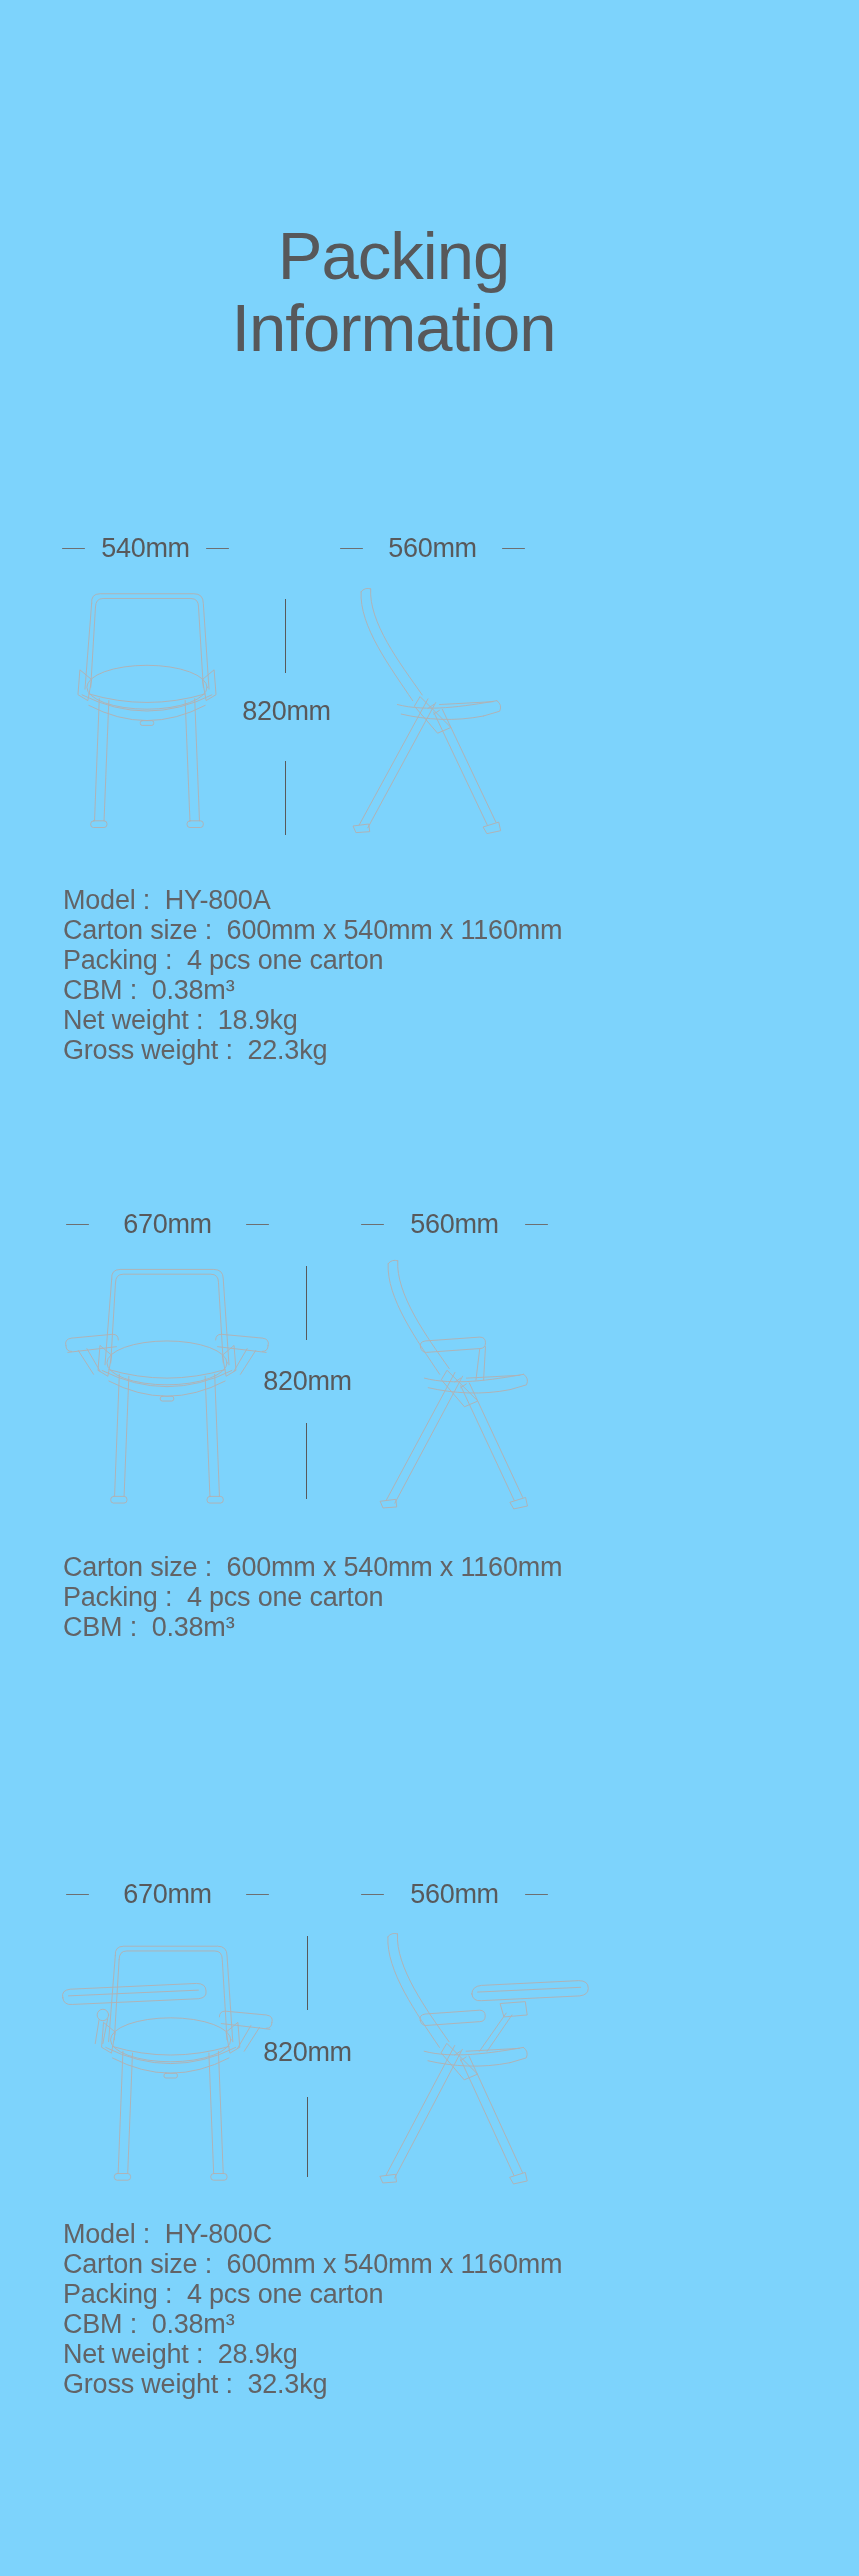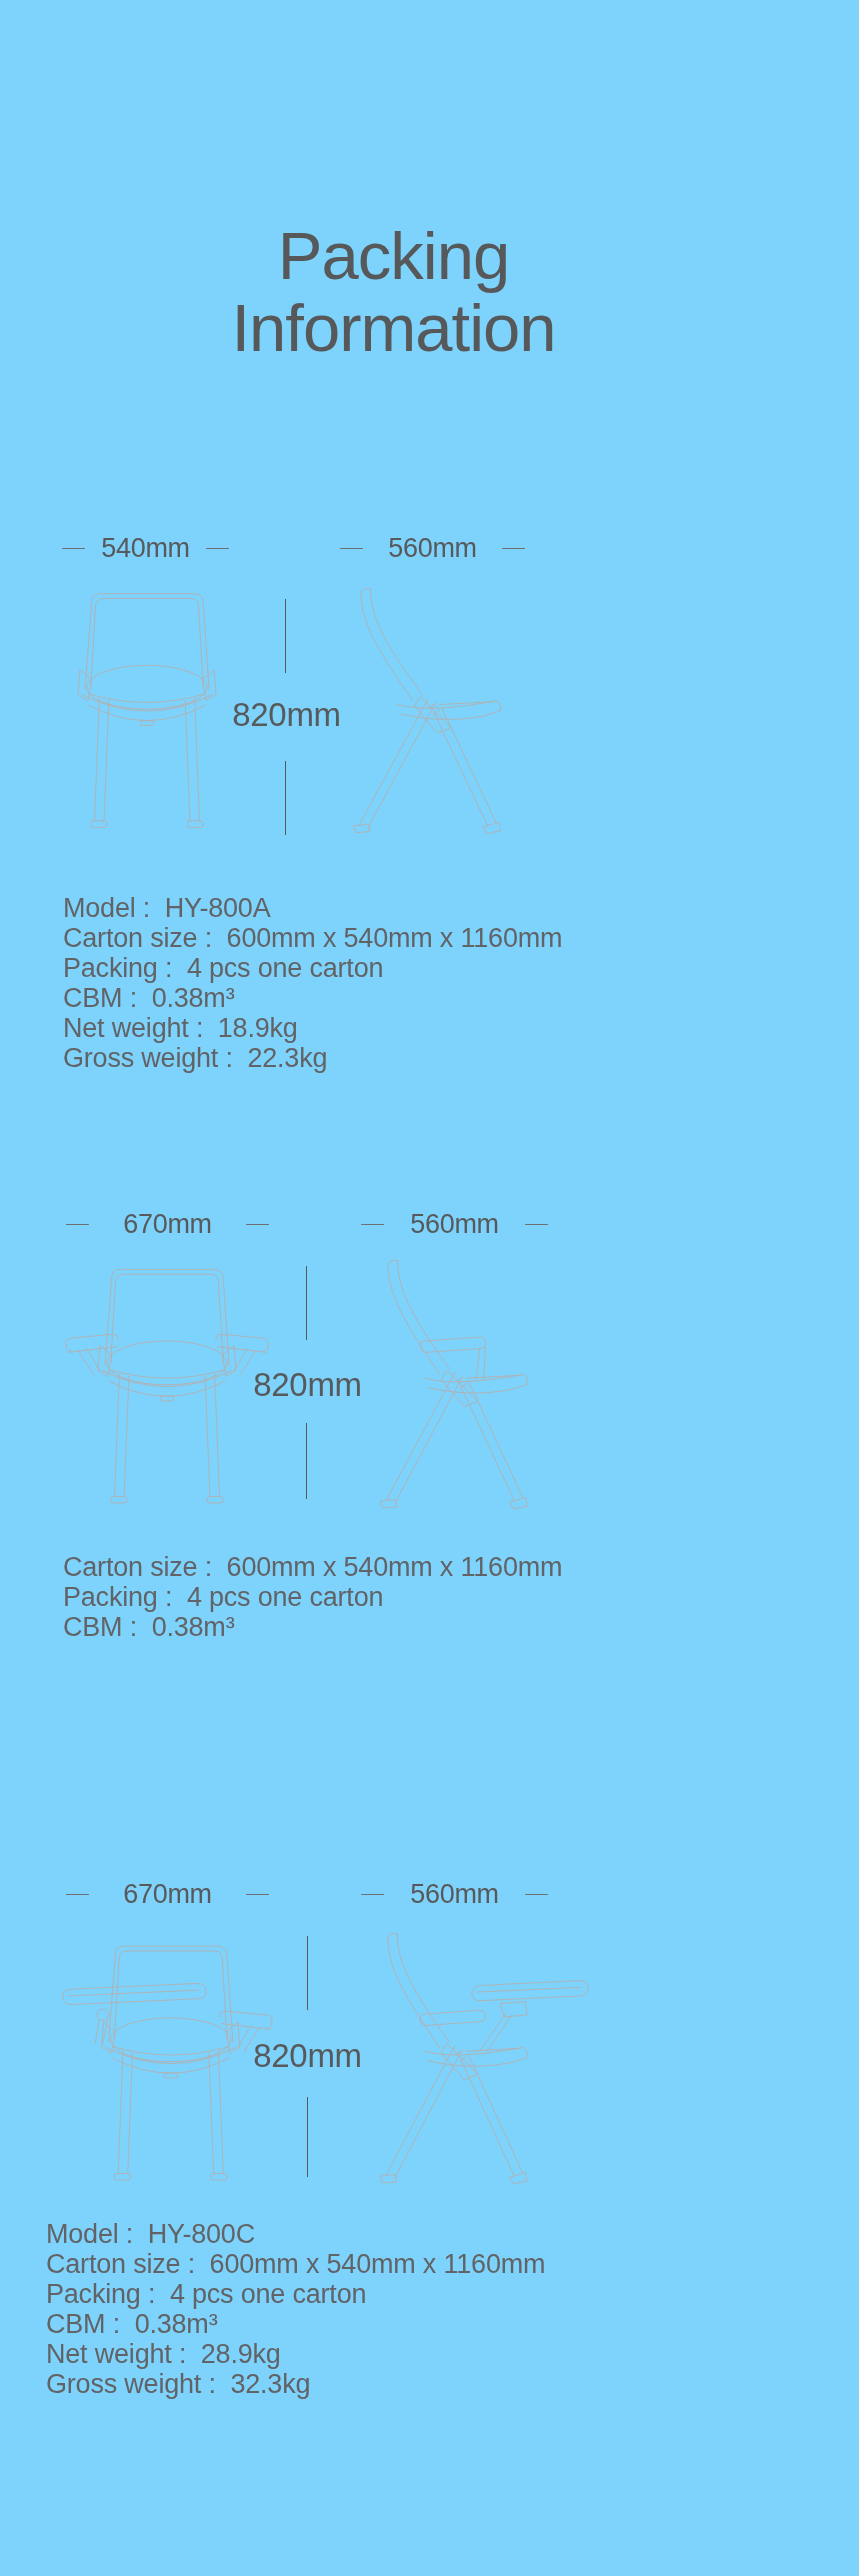--- a/index.html
+++ b/index.html
@@ -27,21 +27,21 @@
   
   .vseg{position:absolute;width:1.4px;background:#58595b;}
   .va1{left:285px;top:599px;height:74px;}
   .va2{left:285px;top:761px;height:74px;}
   .vb1{left:306px;top:1266px;height:74px;}
   .vb2{left:306px;top:1423px;height:76px;}
   .vc1{left:307px;top:1936px;height:74px;}
   .vc2{left:307px;top:2097px;height:80px;}
   .hlabel{
     position:absolute;width:153px;text-align:center;
-    font-size:33px;font-weight:300;letter-spacing:-0.3px;color:#58595b;
+    font-size:27px;font-weight:300;letter-spacing:-0.3px;color:#58595b;
   }
   .ha{left:210px;top:696px;}
   .hb{left:231px;top:1366px;}
   .hc{left:231px;top:2037px;}
   
   .chair{position:absolute;}
   .chair svg{display:block;width:100%;height:100%;}
   .chair path,.chair ellipse,.chair rect,.chair circle,.chair line{
     fill:none;stroke:#b0b1b3;stroke-width:1;stroke-linecap:round;stroke-linejoin:round;
   }
@@ -49,23 +49,23 @@
   .cas{left:340px;top:586px;width:176px;height:260px;}
   .cbf{left:63px;top:1258px;width:208px;height:267px;}
   .cbs{left:365px;top:1256px;width:178px;height:271px;}
   .ccf{left:53px;top:1929px;width:222px;height:277px;}
   .ccs{left:365px;top:1927px;width:229px;height:279px;}
   
   .specs{
     position:absolute;font-size:27px;line-height:30px;font-weight:300;
     letter-spacing:-0.2px;color:#626366;
   }
-  .sa{left:63px;top:885px;margin-top:8px;}
+  .sa{left:63px;top:885px;}
   .sb{left:63px;top:1552px;}
-  .sc{left:46px;top:2219px;}
+  .sc{left:63px;top:2219px;}
   .spec-line{white-space:pre;}
   .sep{white-space:pre;}
 </style>
 </head>
 <body>
 
 <div id="page">
 
   <div class="title">
     <div>Packing</div>

